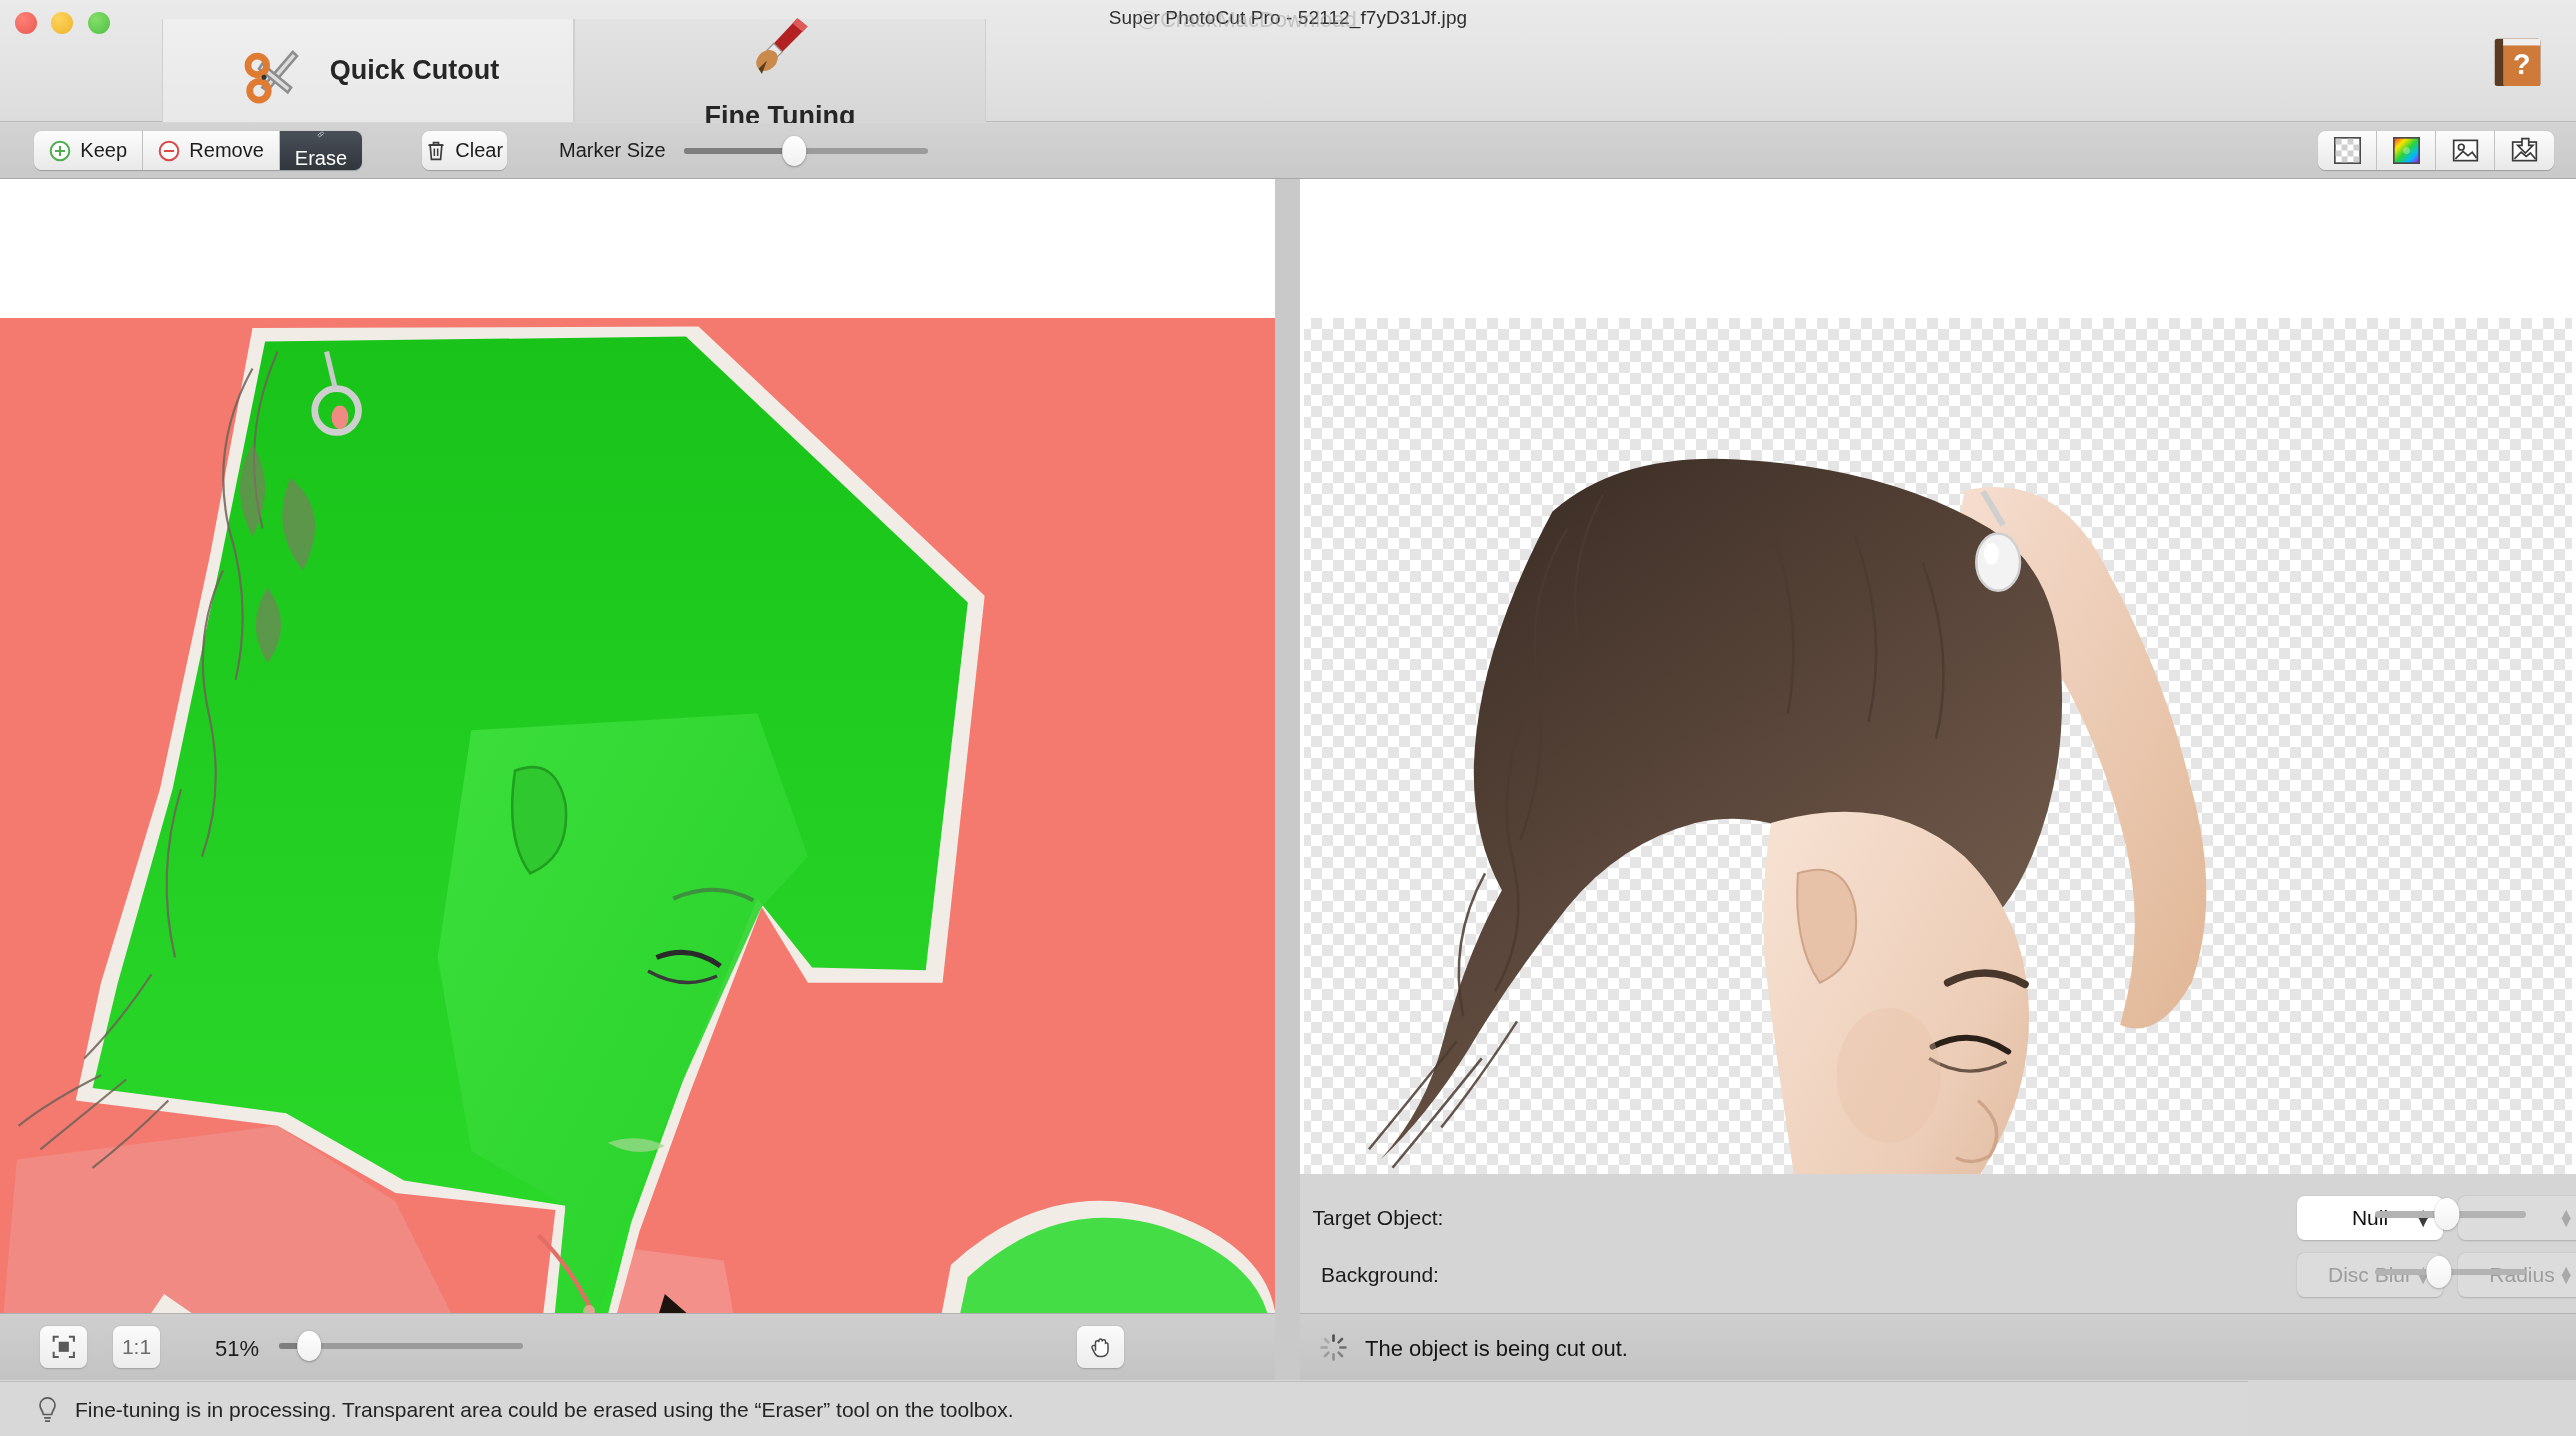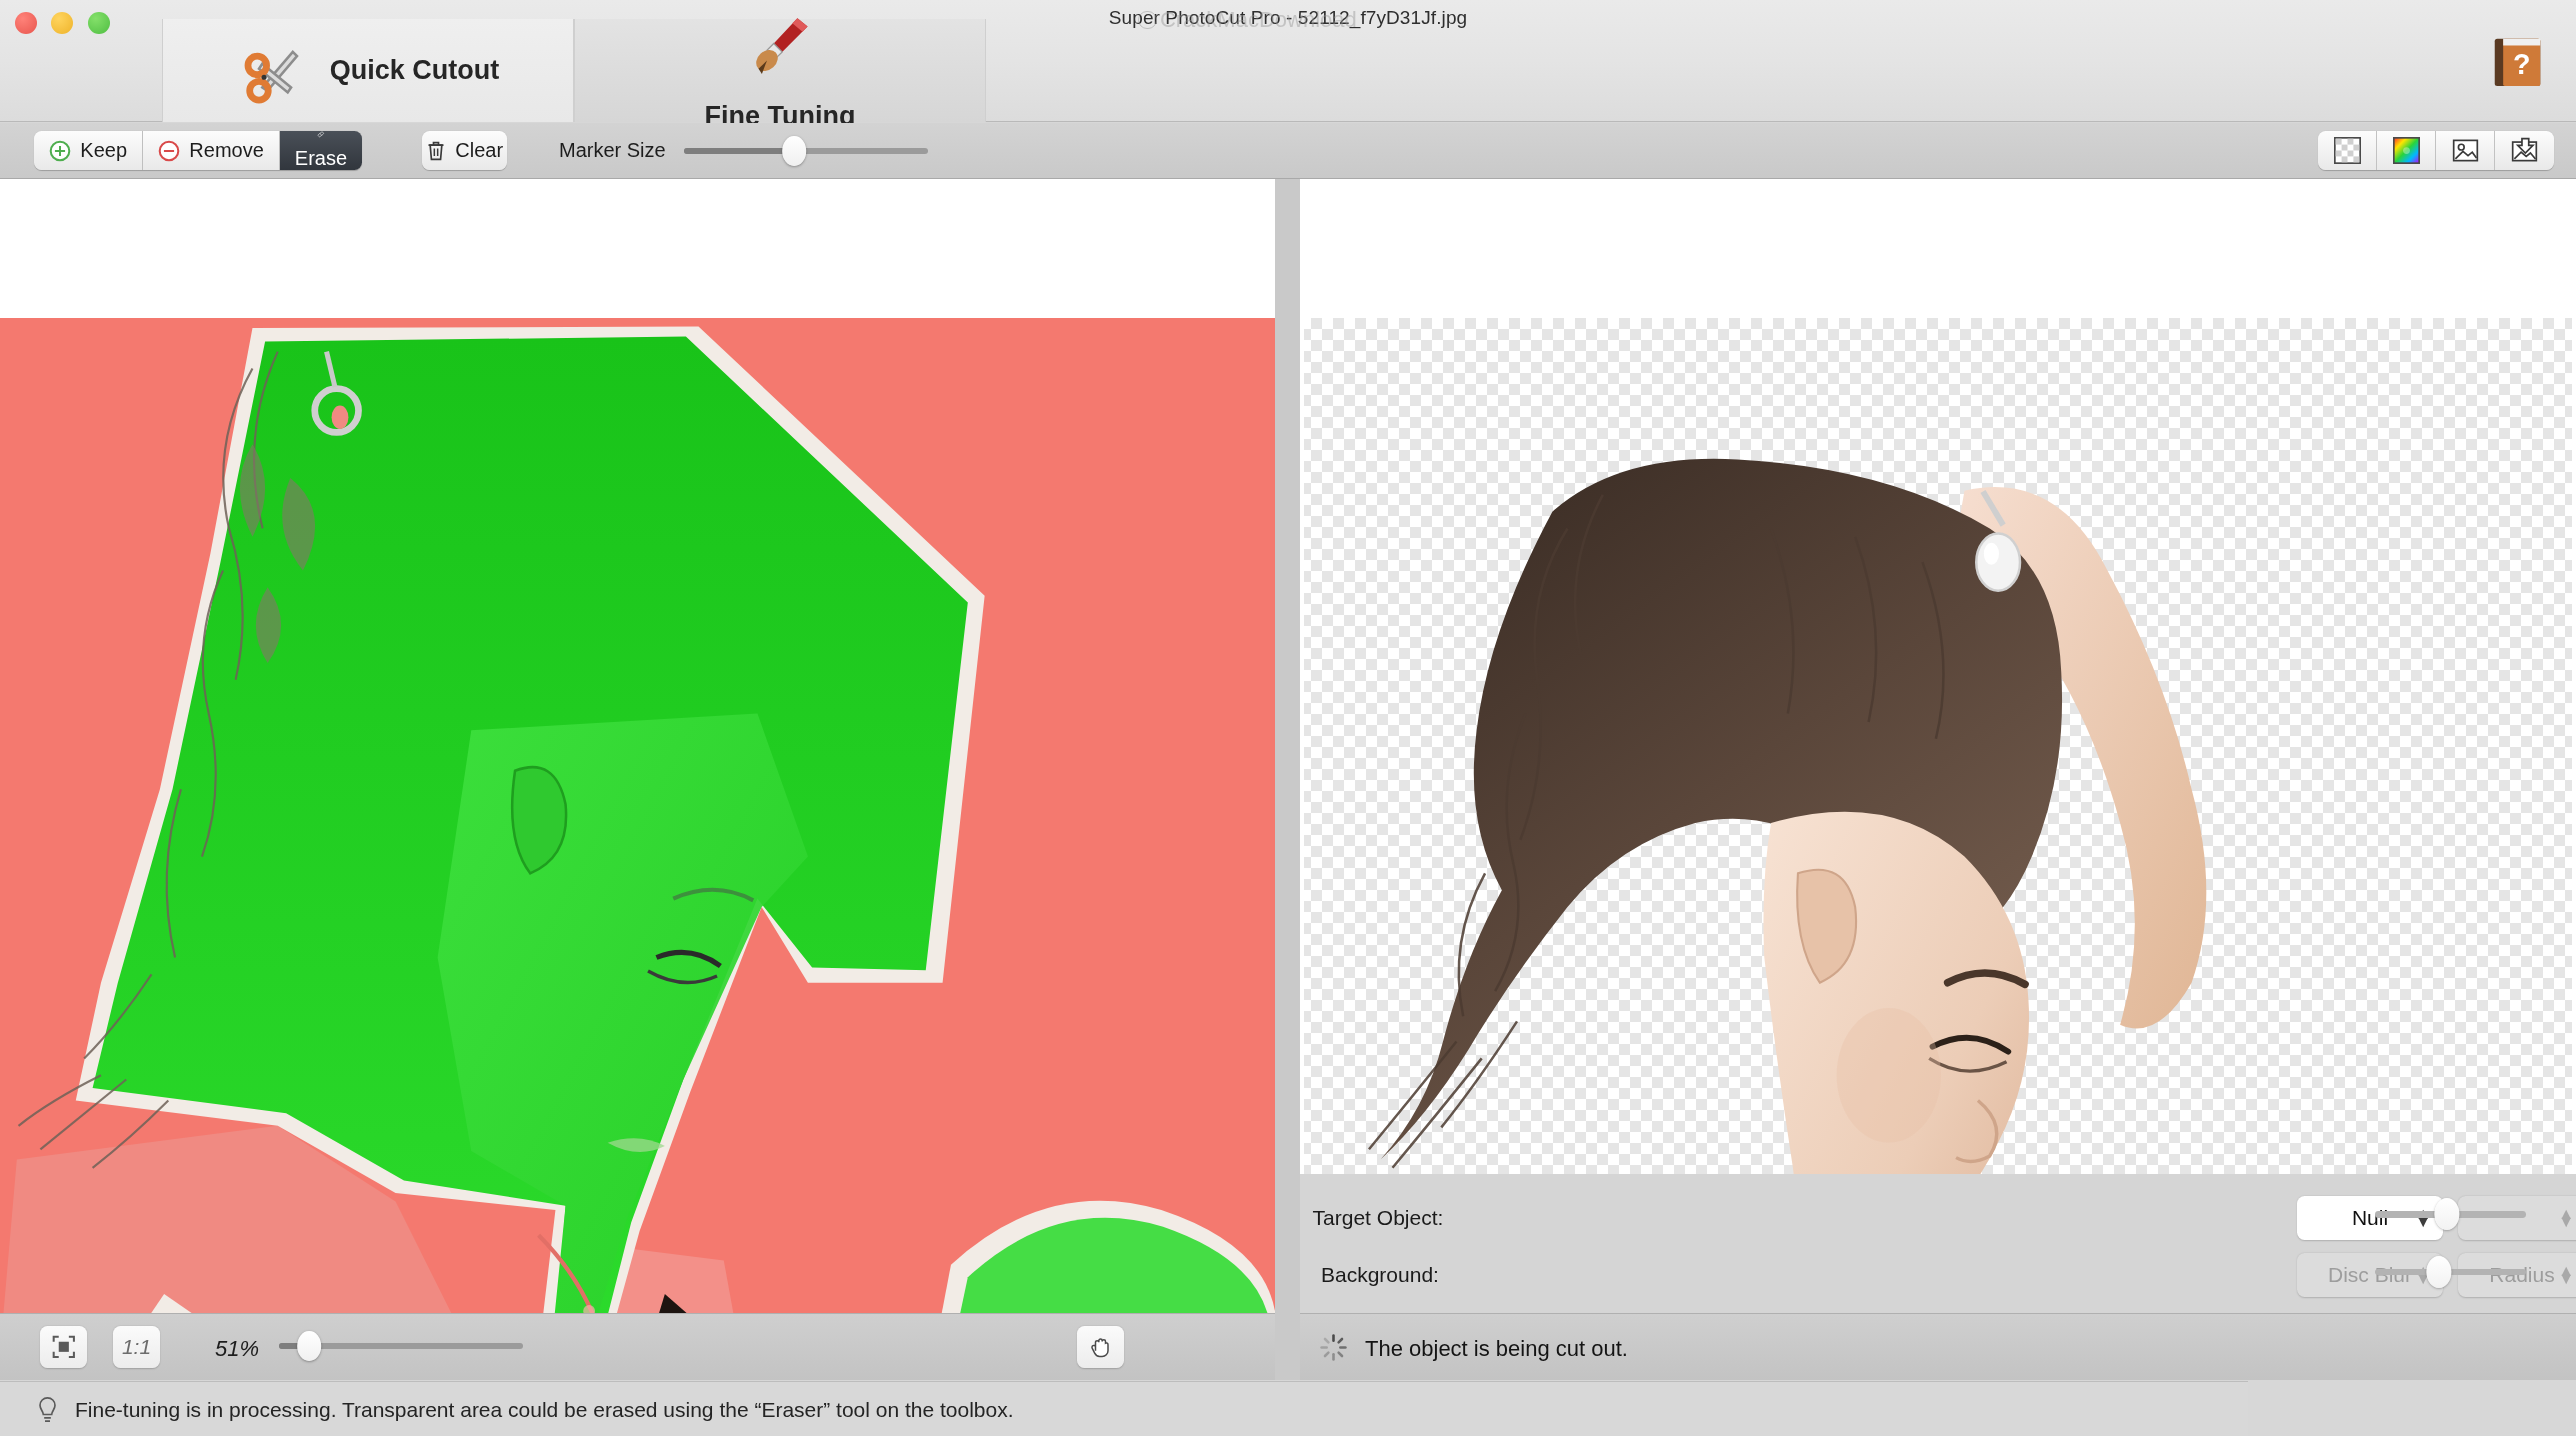--- a/index.html
+++ b/index.html
@@ -160,21 +160,21 @@
     background-size: 22px 22px;
     background-position: 0 0, 11px 11px;
     overflow: hidden;
   }
   .right-white-strip { position:absolute; left:0; top:0; width:1276px; height:139px; background:#fff; }
   .right-side-white-l { position:absolute; left:0; top:139px; width:4.2px; height:1035px; background:#fff; }
   .right-side-white-r { position:absolute; right:0; top:139px; width:4.2px; height:1035px; background:#fff; }
 
   
   .statusrow { position: absolute; left: 0; top: 1313px; width: 2576px; height: 67px; background: #c9c9c9; }
-  .zoombar { position: absolute; left: 0; top: 0; width: 1275px; height: 67px; background: linear-gradient(to bottom,#cfcfcf,#c3c3c3); border-top: 0.8px solid #b0b0b0; font-style: italic;}
+  .zoombar { position: absolute; left: 0; top: 0; width: 1275px; height: 67px; background: linear-gradient(to bottom,#cfcfcf,#c3c3c3); border-top: 0.8px solid #b0b0b0;}
   .sq-btn {
     position: absolute; height: 42px; width: 47px; top: 11.8px;
     background: linear-gradient(to bottom,#fbfbfb,#ececec);
     border-radius: 7.6px; box-shadow: 0 0.8px 1.7px rgba(0,0,0,.2);
     display: flex; align-items: center; justify-content: center;
     font-size: 21px; color: #6c6c6c; cursor: default;
   }
   .zoom-pct { position: absolute; left: 215px; top: 22px; font-size: 22px; color: #1d1d1d; }
 
   .rightstatus { position: absolute; left: 1300px; top: 0; width: 1276px; height: 67px; background: linear-gradient(to bottom,#cfcfcf,#c3c3c3); border-top:0.8px solid #b0b0b0;}

